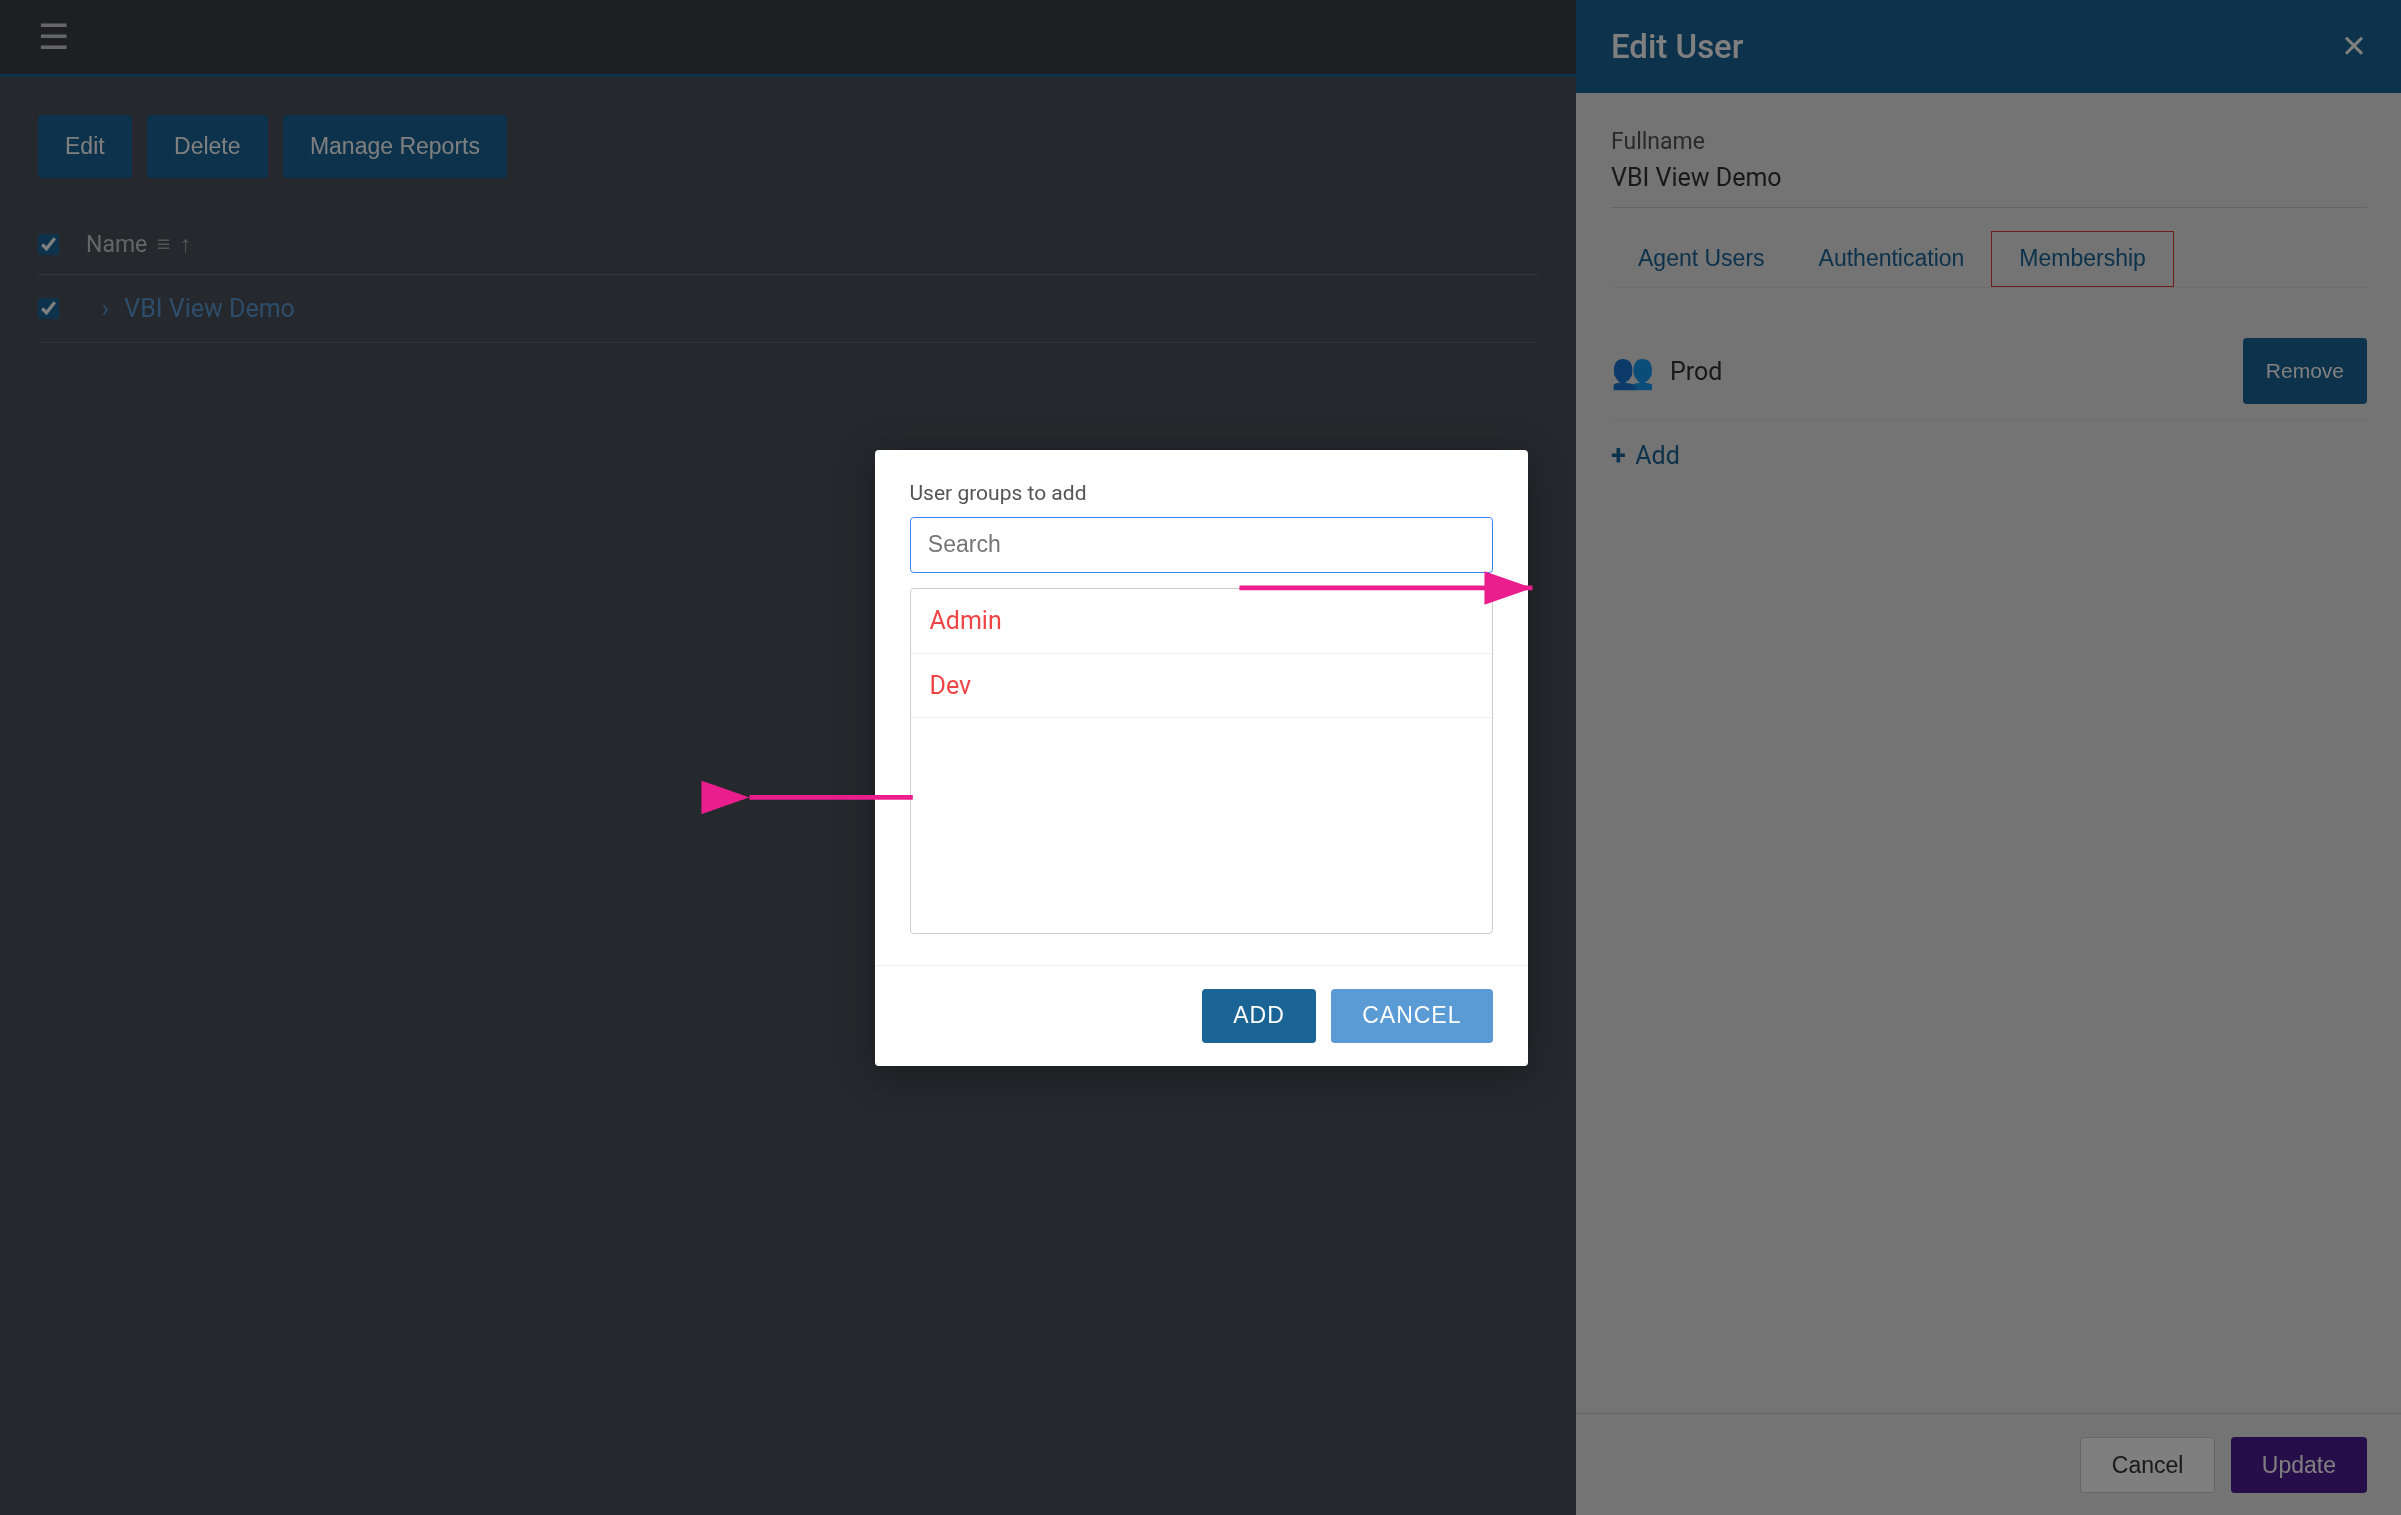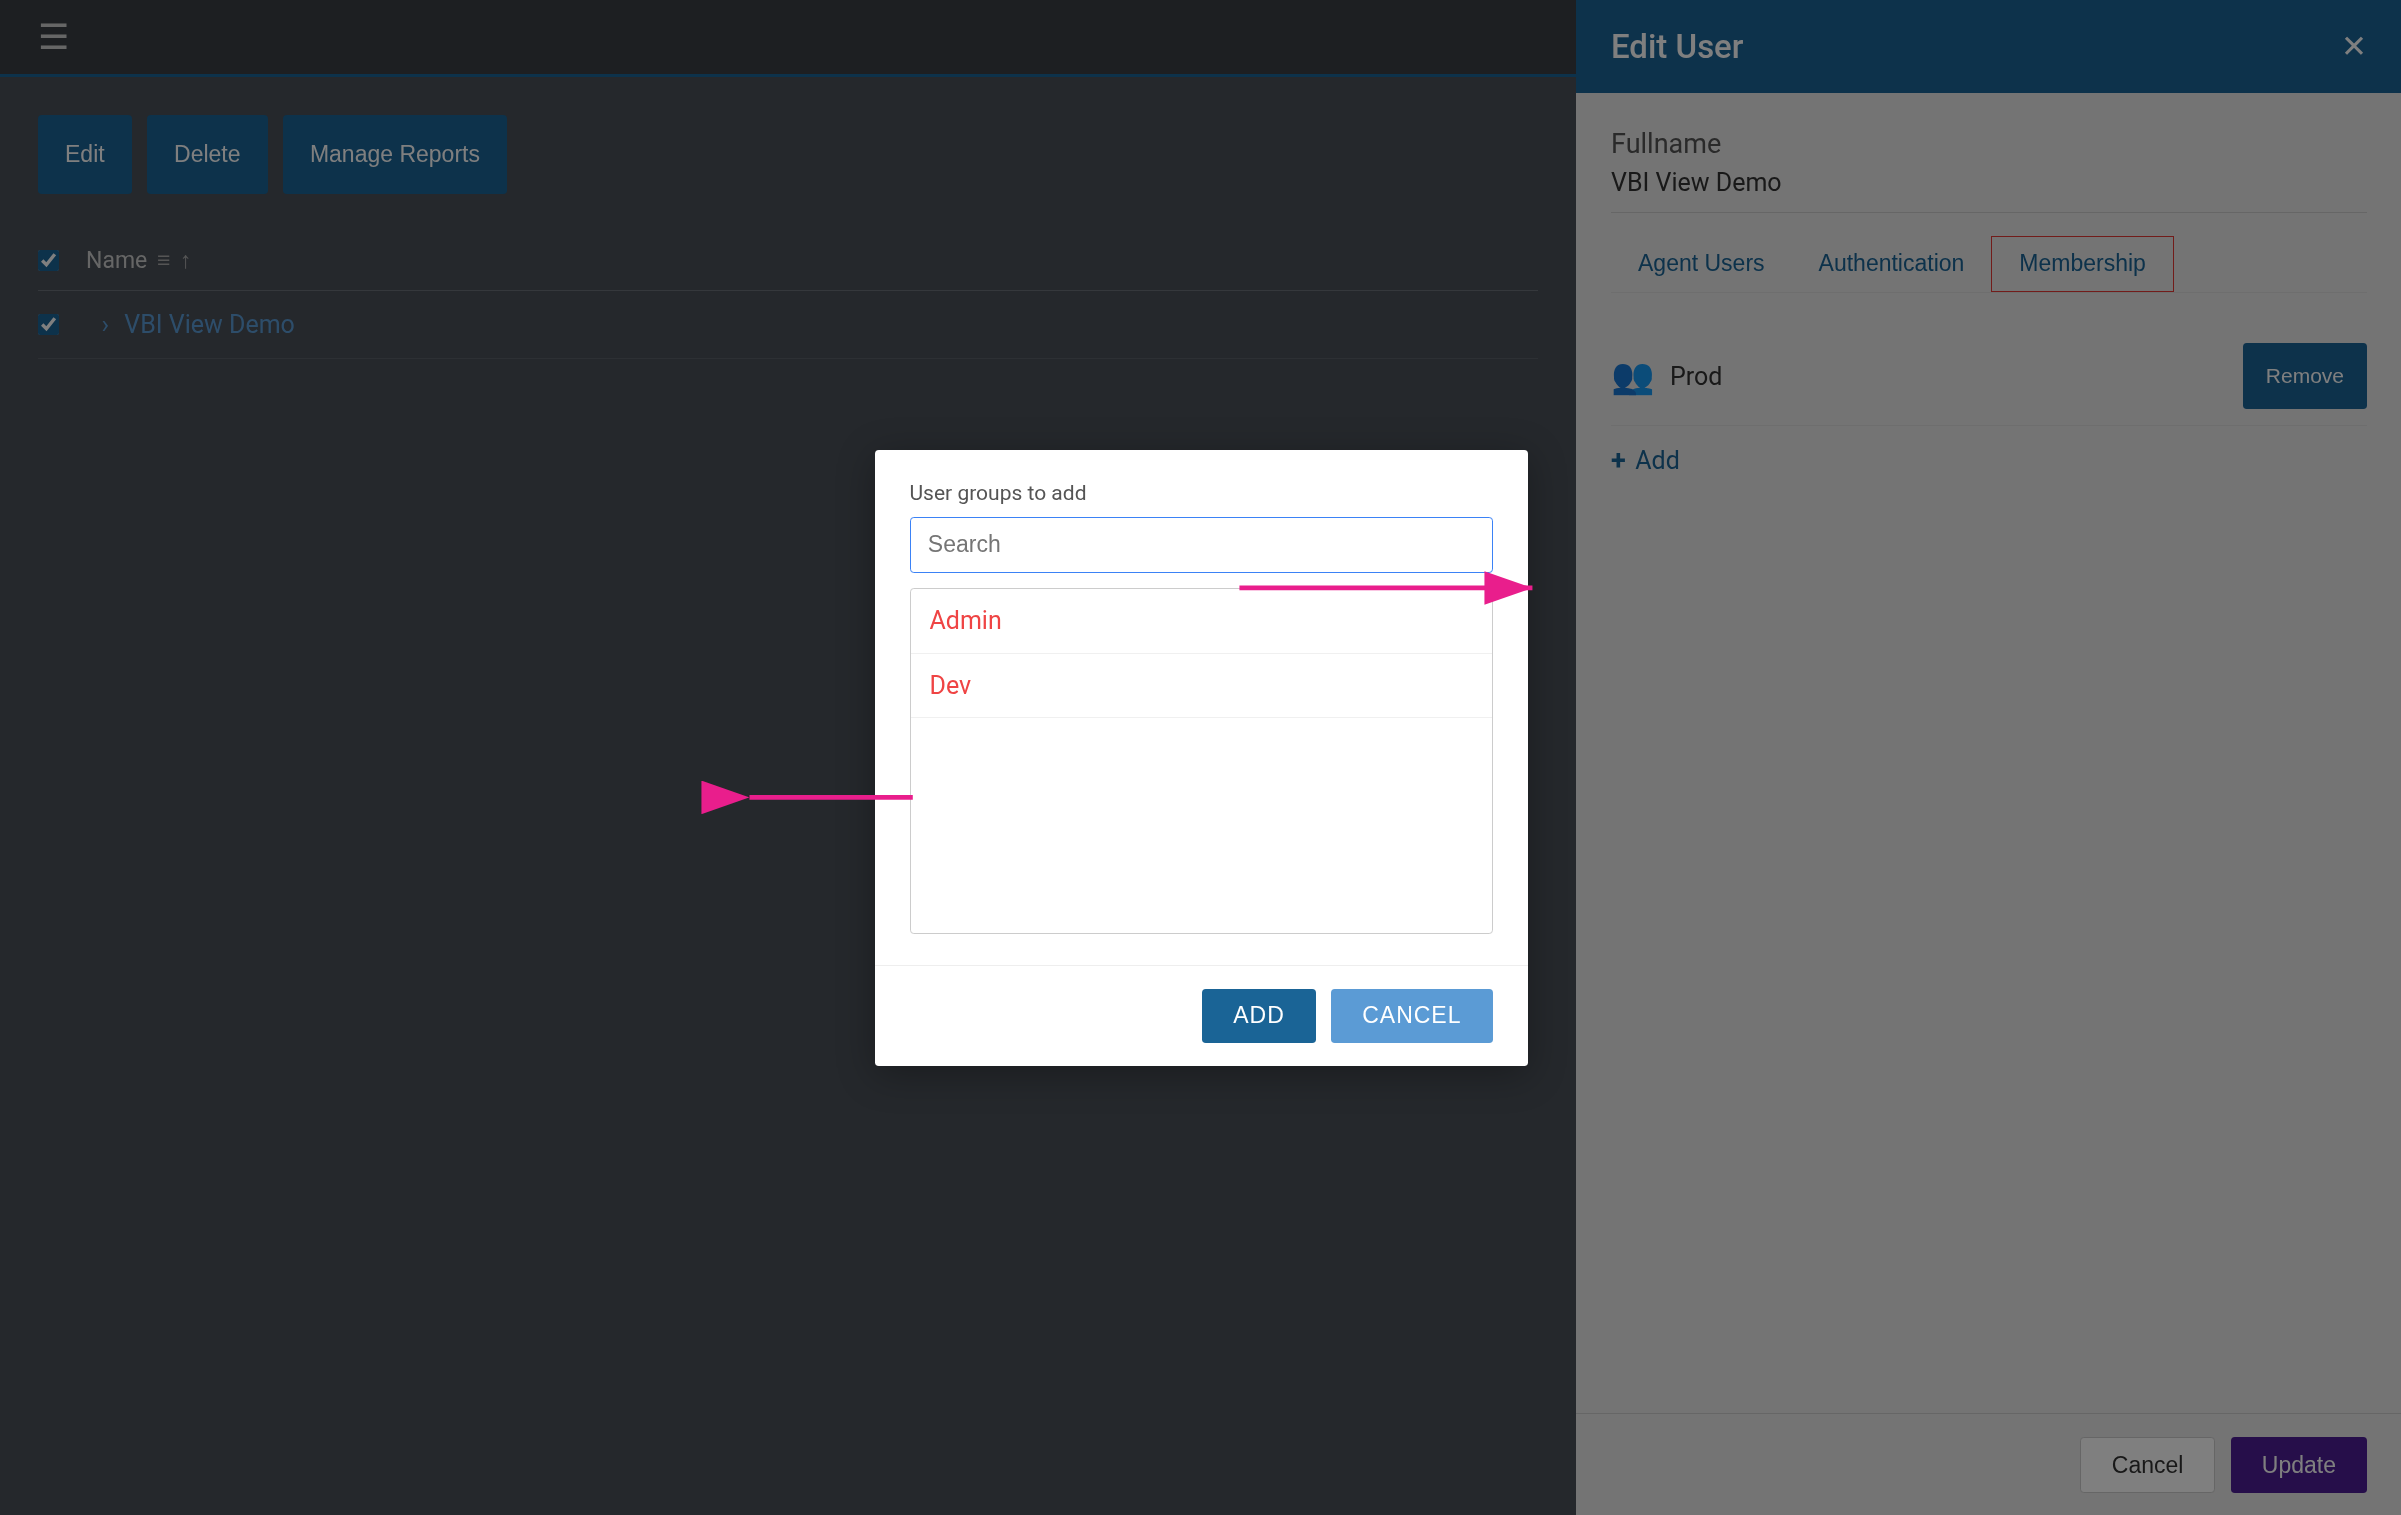--- a/index.html
+++ b/index.html
@@ -59,21 +59,21 @@
     .toolbar {
       display: flex;
       gap: 15.4px;
       margin-bottom: 38px;
     }
 
     .btn-primary {
       background: #1a6496;
       color: white;
       border: none;
-      padding: 26px 27px;
+      padding: 18px 27px;
       font-size: 23px;
       border-radius: 3.8px;
       cursor: pointer;
     }
 
     
     .table-container {
       background: #4a5058;
     }
 
@@ -152,21 +152,21 @@
       color: white;
     }
 
     .panel-body {
       padding: 35px;
       flex: 1;
       overflow-y: auto;
     }
 
     .field-label {
-      font-size: 27px;
+      font-size: 23px;
       color: #555;
       margin-bottom: 7.7px;
     }
 
     .field-value {
       font-size: 25px;
       color: #333;
       padding-bottom: 15.4px;
       border-bottom: 1px solid #ccc;
       margin-bottom: 23px;

